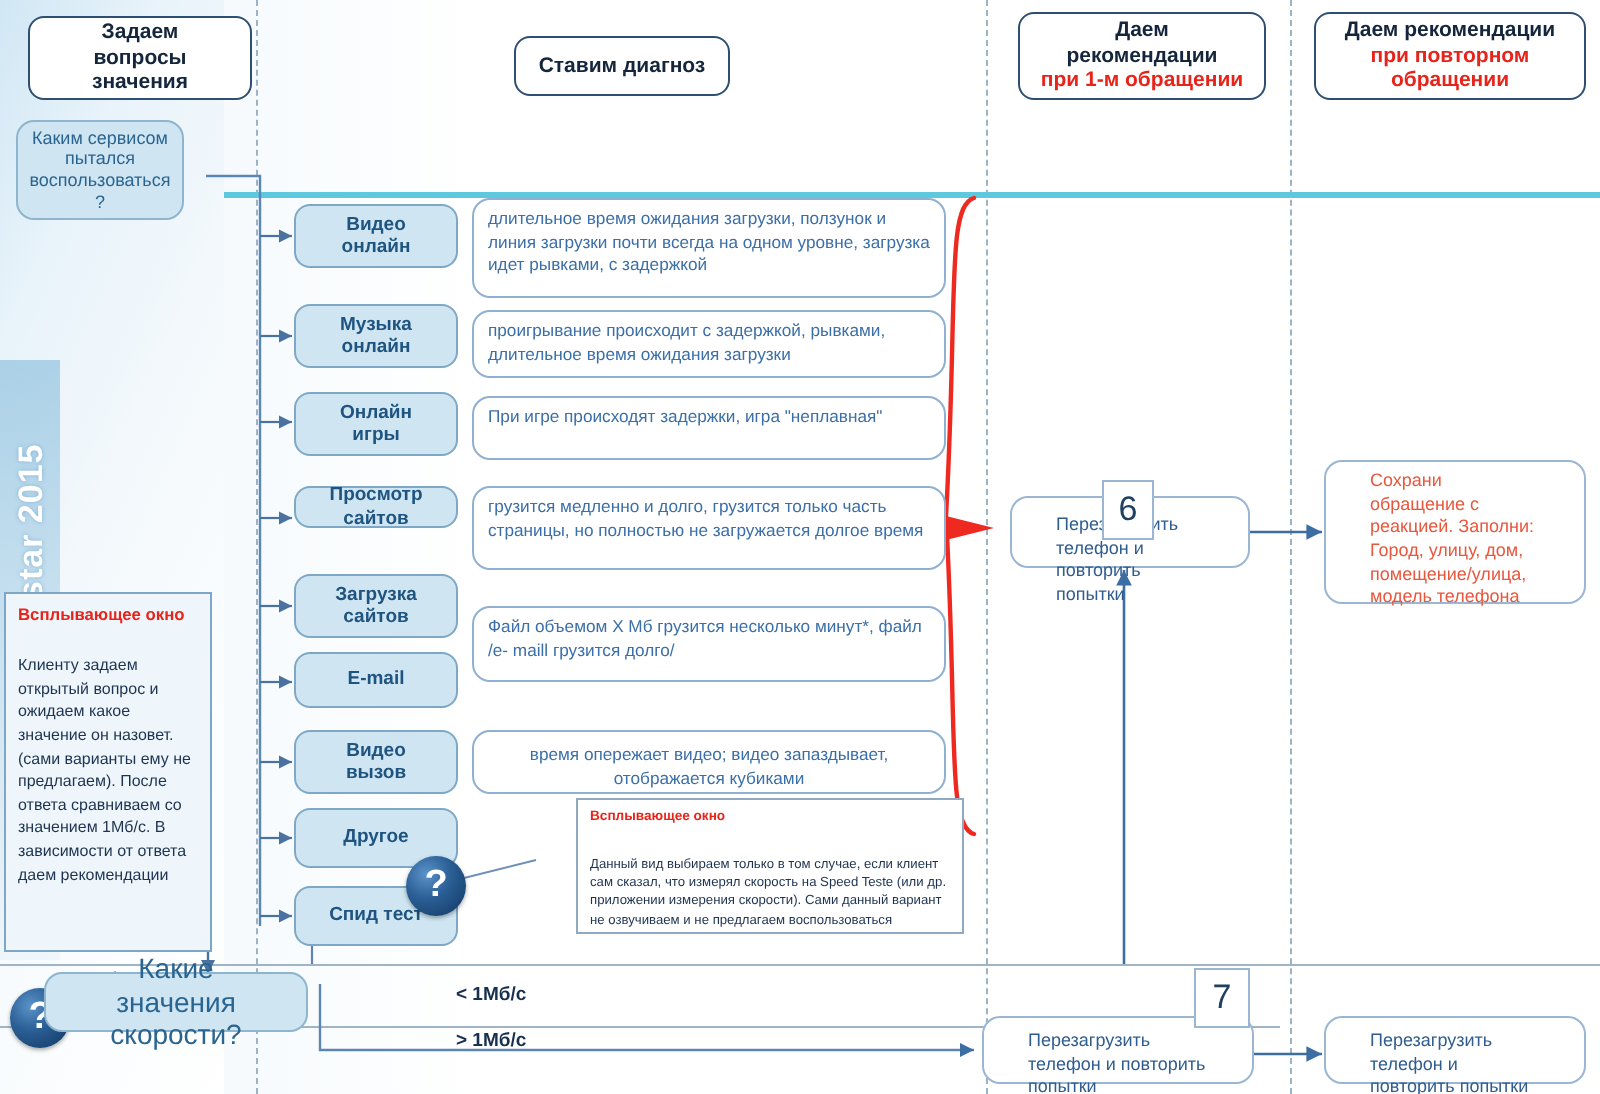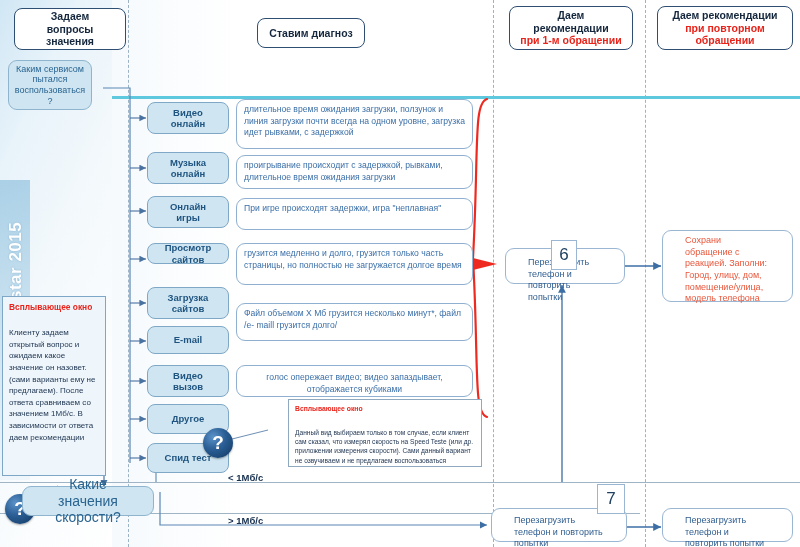--- a/index.html
+++ b/index.html
@@ -218,21 +218,21 @@
   <div class="node desc" style="left:236px;top:99px;width:237px;height:50px">длительное время ожидания загрузки, ползунок и линия загрузки  почти всегда на одном уровне, загрузка идет рывками, с задержкой</div>
 
   <div class="node desc" style="left:236px;top:155px;width:237px;height:34px">проигрывание происходит с задержкой, рывками, длительное время ожидания загрузки</div>
 
   <div class="node desc" style="left:236px;top:198px;width:237px;height:32px">При игре происходят задержки, игра "неплавная"</div>
 
   <div class="node desc" style="left:236px;top:243px;width:237px;height:42px">грузится медленно и долго, грузится только часть страницы, но полностью не загружается долгое время</div>
 
   <div class="node desc" style="left:236px;top:303px;width:237px;height:38px">Файл объемом Х Мб грузится несколько минут*, файл /e- maill грузится долго/</div>
 
-  <div class="node desc center" style="left:236px;top:365px;width:237px;height:32px;padding-top:6px">голос опережает видео; видео запаздывает, отображается  кубиками</div>
+  <div class="node desc center" style="left:236px;top:365px;width:237px;height:32px;padding-top:6px">время опережает видео; видео запаздывает, отображается  кубиками</div>
 
   <div class="note" style="left:288px;top:399px;width:194px;height:68px">
     <span class="nh">Всплывающее окно</span>
     <span>Данный вид выбираем только в том случае, если клиент сам сказал, что измерял скорость на Speed Teste (или др. приложении измерения скорости). Сами данный вариант не озвучиваем и не предлагаем воспользоваться</span>
   </div>
 
   <div class="note left" style="left:2px;top:296px;width:104px;height:180px">
     <span class="nh">Всплывающее окно</span>
     <span>Клиенту задаем открытый вопрос и ожидаем какое значение он назовет. (сами варианты ему не предлагаем). После ответа сравниваем со значением 1Мб/с.  В зависимости от ответа даем рекомендации</span>
   </div>
@@ -241,21 +241,21 @@
     <span>?</span>
   </div>
   <div class="qicon" style="left:5px;top:494px">
     <span>?</span>
   </div>
 
   <div class="node qbub" style="left:22px;top:486px;width:132px;height:30px;padding:1px 16px;font-size:14px">
     <span>Какие значения скорости?</span>
   </div>
 
-  <div class="speed" style="left:228px;top:472px">&lt; 1Мб/с</div>
+  <div class="speed" style="left:228px;top:492px">&lt; 1Мб/с</div>
   <div class="speed" style="left:228px;top:515px">&gt; 1Мб/с</div>
 
   <div class="node rec" style="left:505px;top:248px;width:120px;height:36px;padding-top:8px">Перезагрузить телефон и повторить попытки</div>
   <div class="badge" style="left:551px;top:240px;width:26px;height:30px">6</div>
 
   <div class="node rec red" style="left:662px;top:230px;width:131px;height:72px">Сохрани обращение с реакцией. Заполни: Город, улицу, дом, помещение/улица, модель телефона</div>
 
   <div class="node rec" style="left:491px;top:508px;width:136px;height:34px;padding-top:6px">Перезагрузить телефон и повторить попытки</div>
   <div class="badge" style="left:597px;top:484px;width:28px;height:30px">7</div>
 

